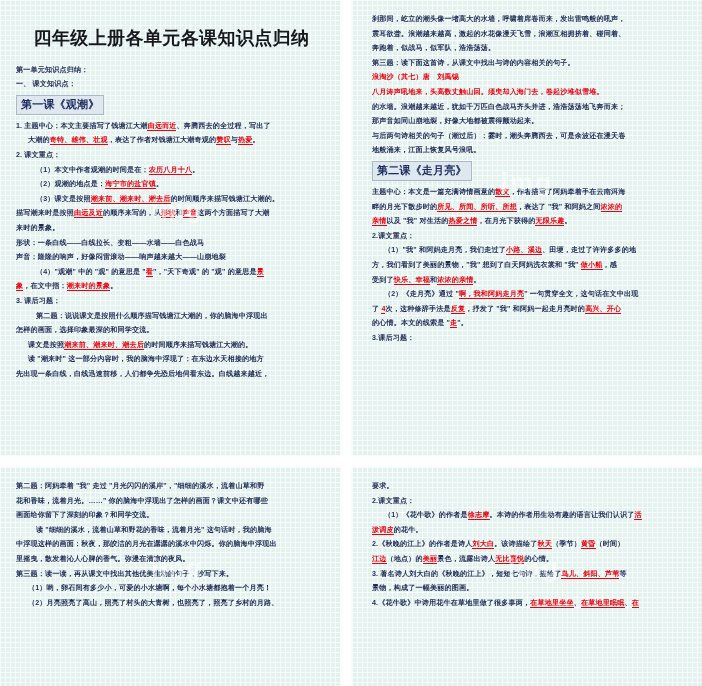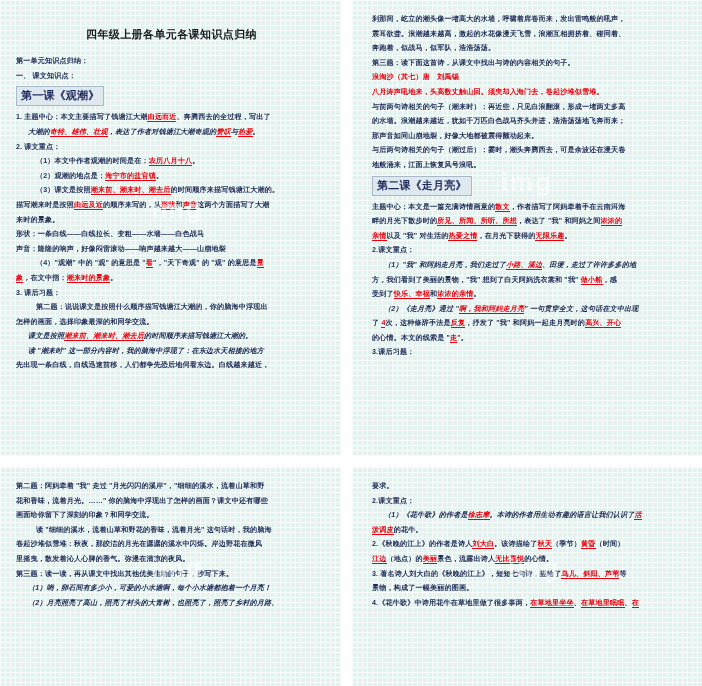--- a/index.html
+++ b/index.html
@@ -39,36 +39,36 @@
   .page-inner {
     padding: 12px 14px 0 16px;
     box-sizing: border-box;
     height: 100%;
   }
   .p2 .page-inner, .p4 .page-inner { padding-left: 20px; padding-right: 23px; }
 
   .doc-title {
     text-align: center;
     font-weight: bold;
-    font-size: 11px;
+    font-size: 18px;
     color: #16181d;
     letter-spacing: 0.4px;
     margin: 16px 0 13px 0;
     line-height: 1.2;
   }
   .line {
     color: #1d2a56;
     font-size: 7.1px;
     line-height: 14.6px;
     letter-spacing: 0.15px;
     white-space: nowrap;
     overflow: hidden;
   }
   .line.b { font-weight: bold; }
-  .line.indent1 { text-indent: 12px; font-style: italic; }
+  .line.indent1 { text-indent: 12px; }
   .line.indent2 { text-indent: 20px; }
   .line.center { text-align: left; white-space: normal; }
 
   .hl {
     color: #e8000d;
     font-weight: bold;
     border-bottom: 1px solid #e8000d;
   }
   .hl-plain { color: #e8000d; font-weight: bold; }
 
@@ -134,21 +134,20 @@
 
   <div class="page p2">
     <div class="page-inner">
       <div>
           <div class="line b">刹那间，屹立的潮头像一堵高大的水墙，呼啸着席卷而来，发出雷鸣般的吼声，</div>
           <div class="line b">震耳欲聋。浪潮越来越高，激起的水花像漫天飞雪，浪潮互相拥挤着、碰同着、</div>
           <div class="line b">奔跑着，似战马，似军队，浩浩荡荡。</div>
           <div class="line b">第三题：读下面这首诗，从课文中找出与诗的内容相关的句子。</div>
           <div class="line b center hl-plain">浪淘沙（其七）唐　刘禹锡</div>
           <div class="line b center hl-plain">八月涛声吼地来，头高数丈触山回。须臾却入海门去，卷起沙堆似雪堆。</div>
-          <div class="line b">与前两句诗相关的句子（潮来时）：再近些，只见白浪翻滚，形成一堵两丈多高</div>
           <div class="line b">的水墙。浪潮越来越近，犹如千万匹白色战马齐头并进，浩浩荡荡地飞奔而来；</div>
           <div class="line b">那声音如同山崩地裂，好像大地都被震得颤动起来。</div>
           <div class="line b">与后两句诗相关的句子（潮过后）：霎时，潮头奔腾西去，可是余波还在漫天卷</div>
           <div class="line b">地般涌来，江面上恢复风号浪吼。</div>
           <div><span class="lesson-head">第二课《走月亮》</span></div>
           <div class="line b">主题中心：本文是一篇充满诗情画意的<span class="hl">散文</span>，作者描写了阿妈牵着手在云南洱海</div>
           <div class="line b">畔的月光下散步时的<span class="hl">所见、所闻、所听、所想</span>，表达了 "我" 和阿妈之间<span class="hl">浓浓的</span></div>
           <div class="line b"><span class="hl">亲情</span>以及 "我" 对生活的<span class="hl">热爱之情</span>，在月光下获得的<span class="hl">无限乐趣</span>。</div>
           <div class="line b">2.课文重点：</div>
           <div class="line b indent1">（1）"我" 和阿妈走月亮，我们走过了<span class="hl">小路、溪边</span>、田埂，走过了许许多多的地</div>
@@ -163,21 +162,21 @@
     <div class="watermark">img</div>
   </div>
 
   <div class="page p3">
     <div class="page-inner">
       <div>
           <div class="line b">第二题：阿妈牵着 "我" 走过 "月光闪闪的溪岸"，"细细的溪水，流着山草和野</div>
           <div class="line b">花和香味，流着月光。……" 你的脑海中浮现出了怎样的画面？课文中还有哪些</div>
           <div class="line b">画面给你留下了深刻的印象？和同学交流。</div>
           <div class="line b indent2">读 "细细的溪水，流着山草和野花的香味，流着月光" 这句话时，我的脑海</div>
-          <div class="line b">卷起沙堆似雪堆：秋夜，那皎洁的月光在潺潺的溪水中闪烁。岸边野花在微风</div>
+          <div class="line b">中浮现这样的画面：秋夜，那皎洁的月光在潺潺的溪水中闪烁。你的脑海中浮现出</div>
           <div class="line b">里摇曳，散发着沁人心脾的香气。弥漫在清凉的夜风。</div>
           <div class="line b">第三题：读一读，再从课文中找出其他优美生动的句子，抄写下来。</div>
           <div class="line b indent1">（1）哟，卵石间有多少小，可爱的小水塘啊，每个小水塘都抱着一个月亮！</div>
           <div class="line b indent1">（2）月亮照亮了高山，照亮了村头的大青树，也照亮了，照亮了乡村的月路、</div>
         </div>
     </div>
     <div class="watermark">img</div>
   </div>
 
   <div class="page p4">

